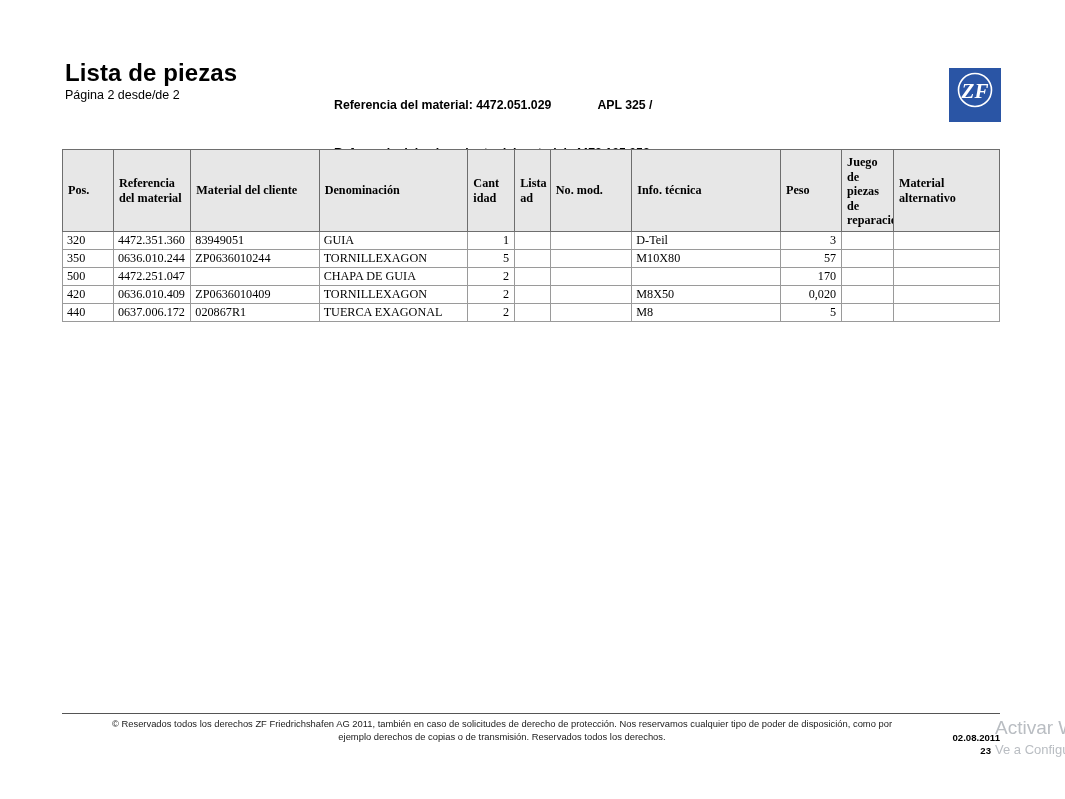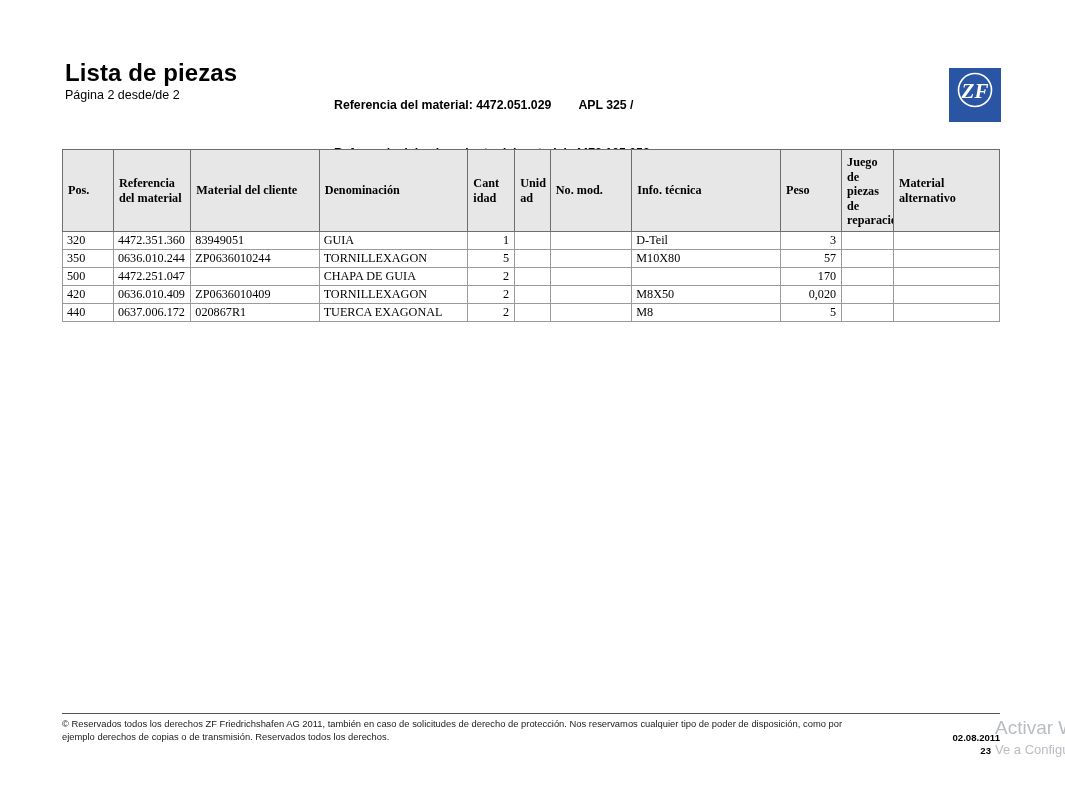--- a/index.html
+++ b/index.html
@@ -57,21 +57,21 @@
     top: 65px;
     font-family: "Liberation Sans", sans-serif;
     font-size: 12.3px;
     font-weight: bold;
     line-height: 16px;
     white-space: pre;
   }
   .ref-line { display: block; }
   .ref-apl {
     display: inline-block;
-    margin-left: 27px;
+    margin-left: 46px;
   }
 
   
   .zf-logo {
     position: absolute;
     left: 949px;
     top: 68px;
     width: 52px;
     height: 54px;
     background: #2a55a5;
@@ -159,20 +159,21 @@
   .footer-body {
     position: relative;
     margin-top: 4px;
     font-family: "Liberation Sans", sans-serif;
     font-size: 9.4px;
     line-height: 12.6px;
     color: #1a1a1a;
   }
   .footer-text {
     width: 880px;
+    text-align: center;
   }
   .footer-text span { display: block; }
   .footer-meta {
     position: absolute;
     right: 0px;
     top: -1px;
     text-align: right;
     font-family: "Liberation Sans", sans-serif;
     font-size: 9.6px;
     font-weight: bold;
@@ -247,21 +248,21 @@
         <col class="c-juego">
         <col class="c-matalt">
     </colgroup>
     <thead>
       <tr>
         <th>Pos.</th>
         <th>Referencia del material</th>
         <th>Material del cliente</th>
         <th>Denominación</th>
         <th>Cant idad</th>
-        <th>Unid ad</th>
+        <th>Lista ad</th>
         <th>No. mod.</th>
         <th>Info. técnica</th>
         <th>Peso</th>
         <th class="top-align">Juego de piezas de reparación</th>
         <th>Material alternativo</th>
       </tr>
     </thead>
     <tbody>
 
       <tr>

